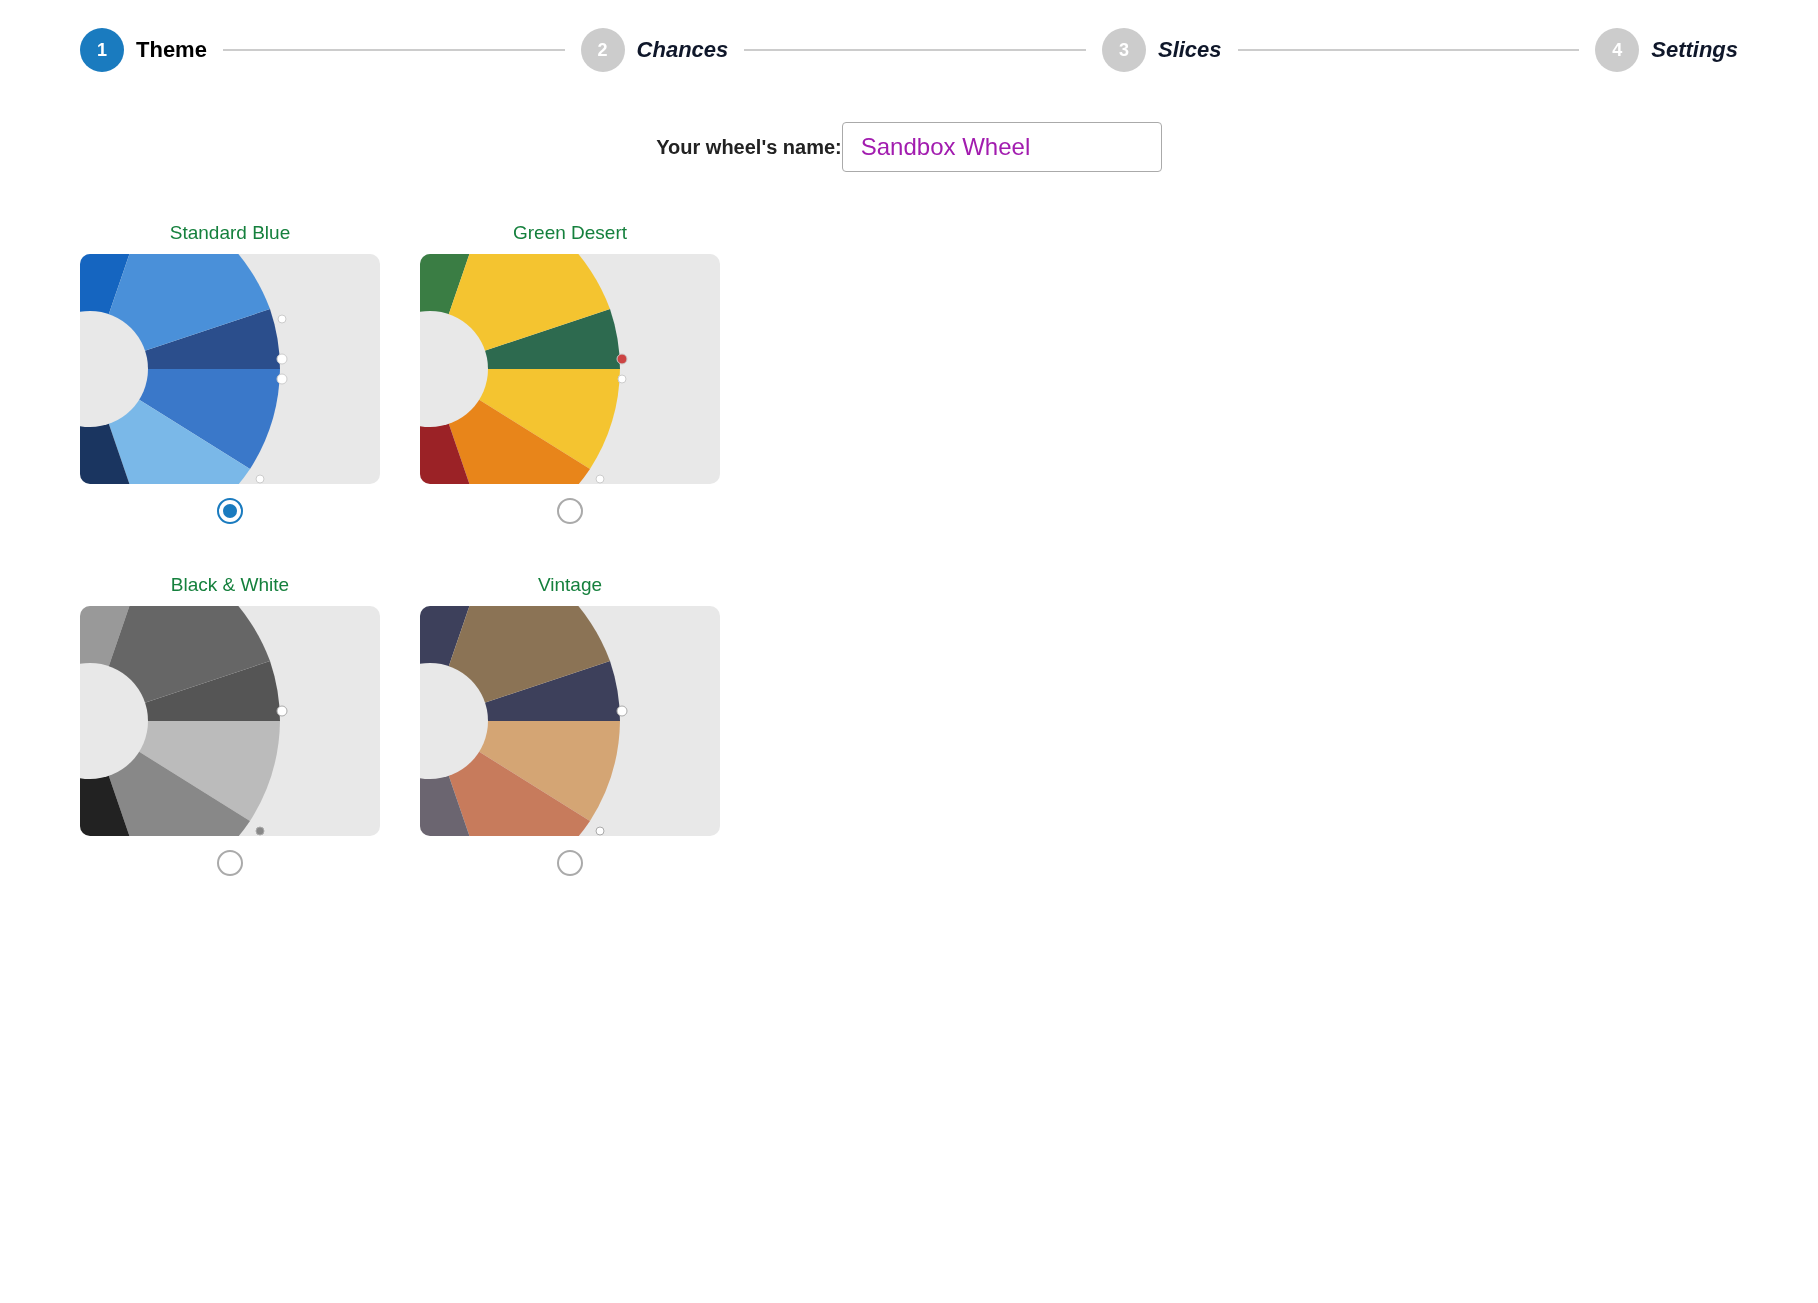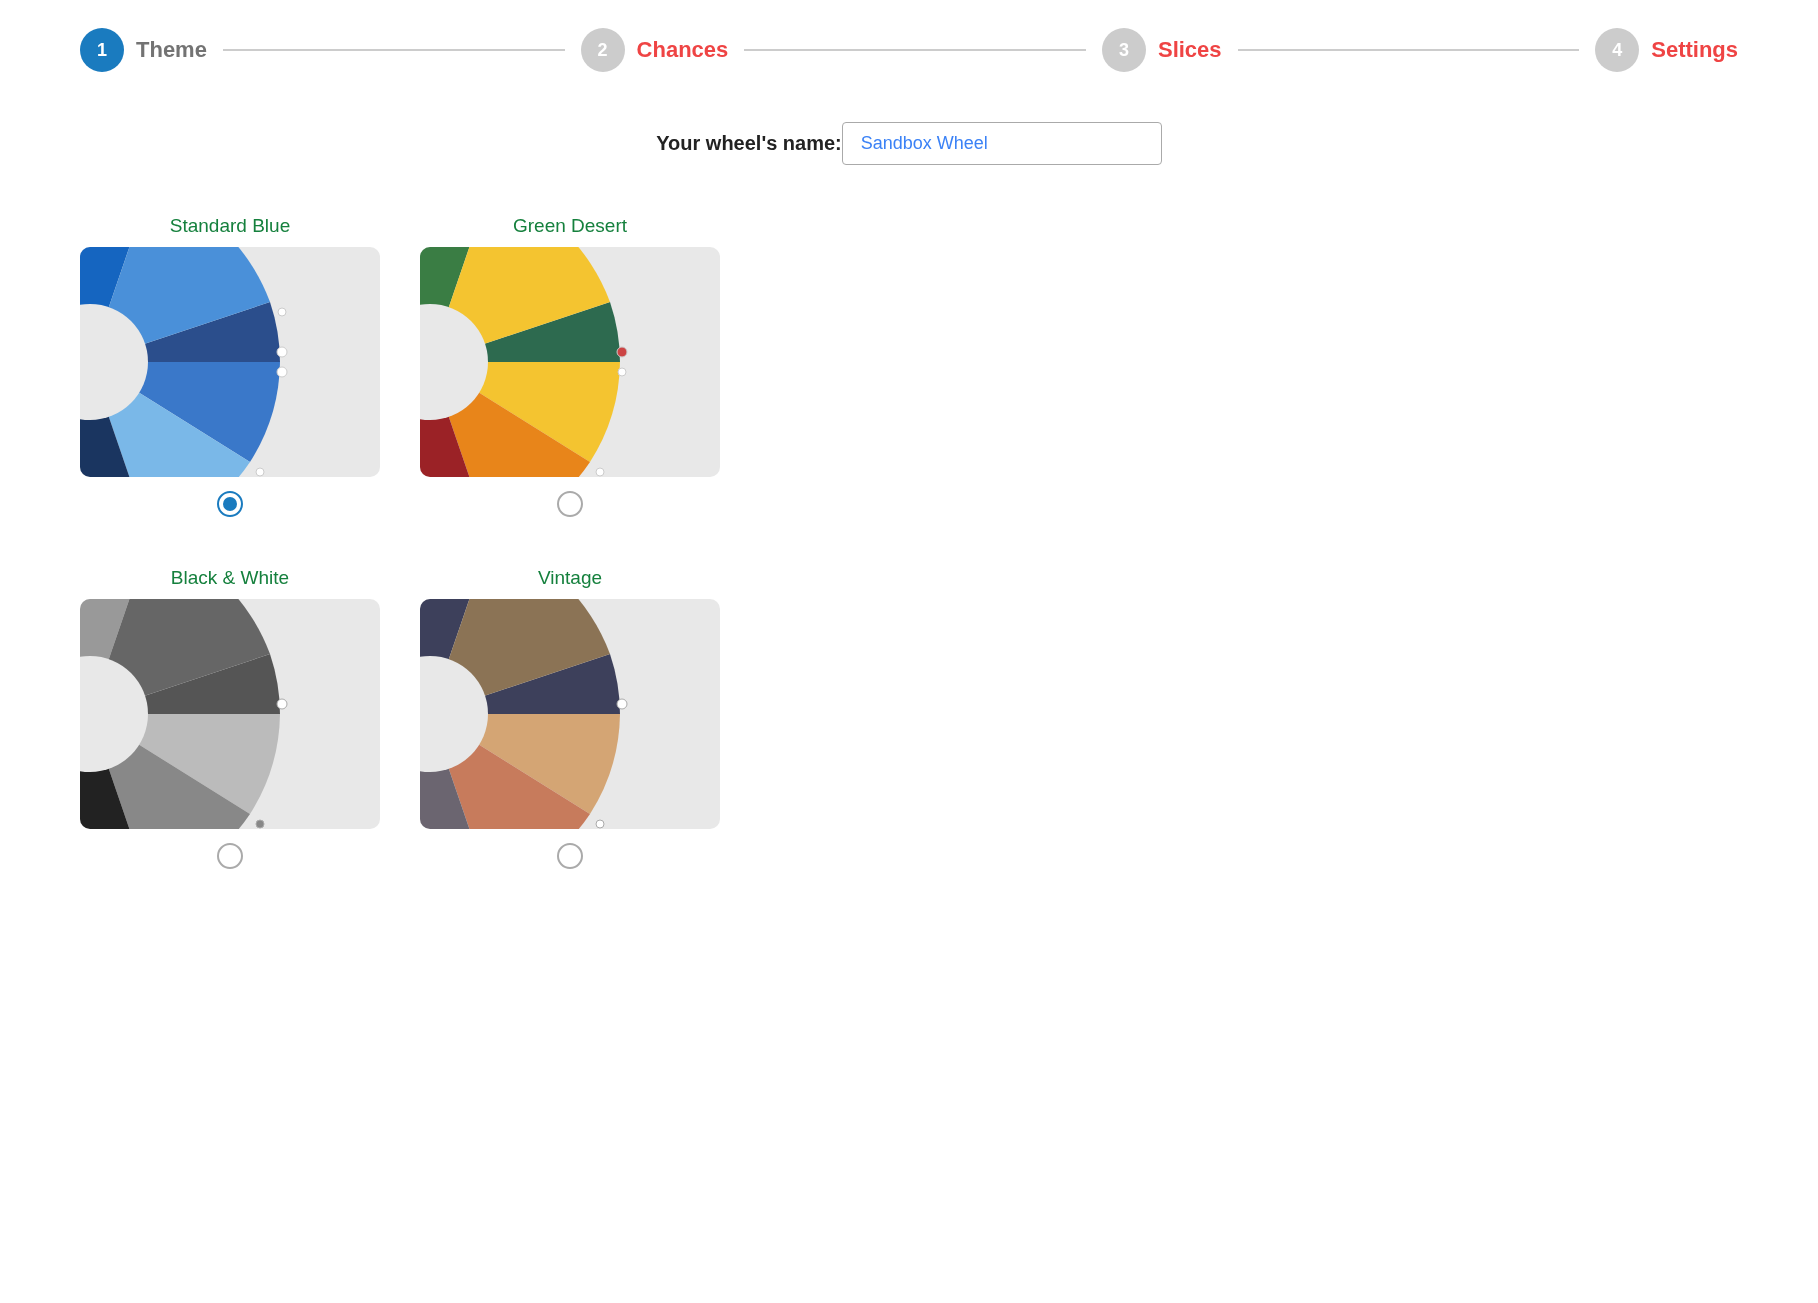--- a/index.html
+++ b/index.html
@@ -41,24 +41,25 @@
     }
     .step-circle.inactive {
       background: #ccc;
       color: #fff;
     }
     .step-label {
       font-size: 22px;
       font-weight: 600;
     }
     .step-label.active {
-      color: #737373;
+      color: #000000;
     }
     .step-label.inactive {
-      color: #ef4444;
+      color: #0f172a;
+      font-style: italic;
     }
     .step-connector {
       flex: 1;
       height: 2px;
       background: #ccc;
       margin: 0 16px;
       min-width: 80px;
     }
 
     
@@ -75,22 +76,22 @@
     }
     .wheel-name-label {
       font-size: 20px;
       font-weight: 700;
       color: #222;
     }
     .wheel-name-input {
       border: 1.5px solid #aaa;
       border-radius: 4px;
       padding: 10px 18px;
-      font-size: 18px;
-      color: #3b82f6;
+      font-size: 24px;
+      color: #a21caf;
       width: 320px;
       outline: none;
     }
 
     
     .theme-grid-row {
       display: flex;
       gap: 40px;
       margin-bottom: 50px;
       flex-wrap: wrap;

